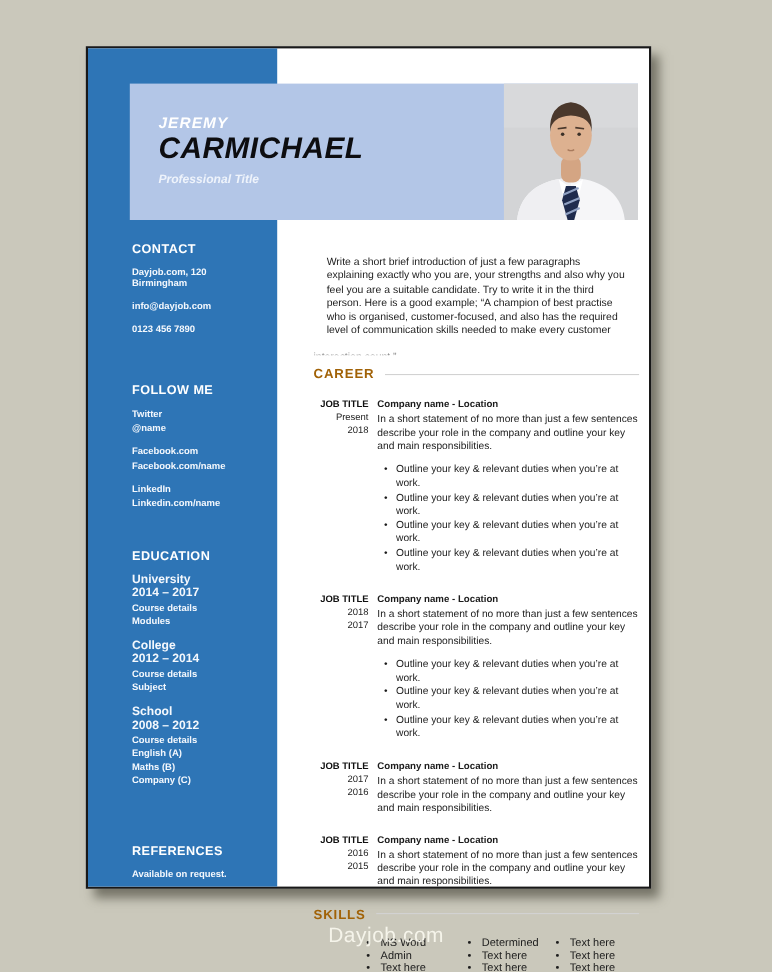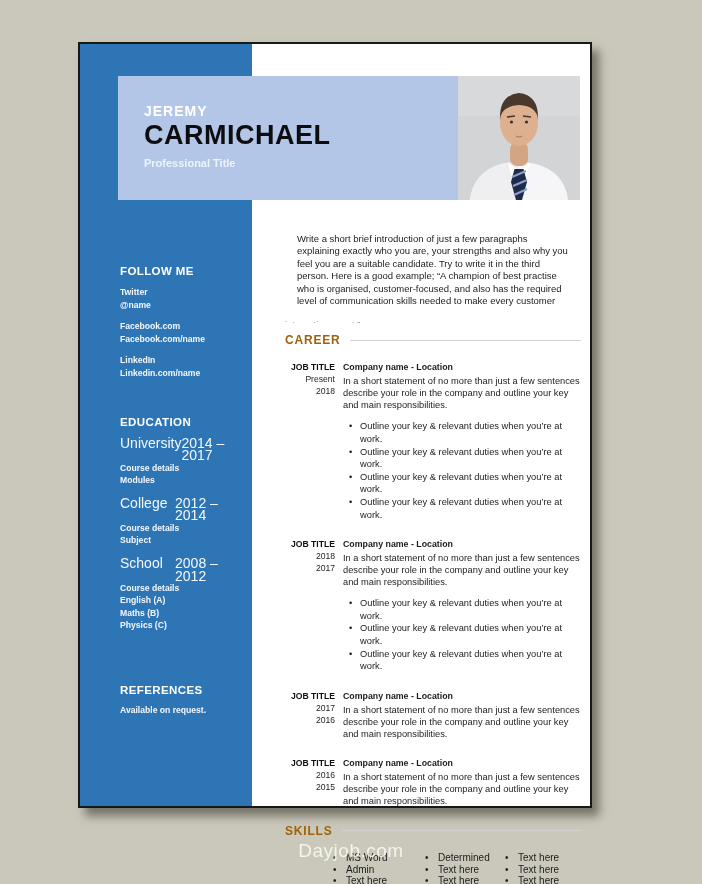--- a/index.html
+++ b/index.html
@@ -22,29 +22,29 @@
   }
   .s-head{font-size:11.5px;font-weight:bold;letter-spacing:0.4px;line-height:14px;margin:0 0 8px;}
   .s-text{font-size:8.6px;font-weight:bold;line-height:10px;margin:0 0 11px;color:#f4f8fd;}
   .s-section{margin:0;}
   .sec-follow{margin-top:44px;}
   .sec-education{margin-top:36px;}
   .sec-references{margin-top:52px;}
   .follow-group{margin:0 0 9px;}
   .follow-group p{margin:0;font-size:8.6px;font-weight:bold;line-height:12.5px;color:#f4f8fd;}
   .edu-entry{margin:0 0 11px;}
-  .edu-row{display:flex;font-size:14px;font-weight:normal;line-height:12.3px;color:#f4f8fd;}
+  .edu-row{display:flex;font-size:11px;font-weight:bold;line-height:12.3px;color:#f4f8fd;flex-direction:column;}
   .edu-name{width:66px;}
   .edu-line{font-size:8.6px;font-weight:bold;line-height:12.3px;color:#f4f8fd;margin:0;}
   
   .band{
     position:absolute;left:38px;top:32px;width:462px;height:124px;
     background:#b3c6e7;display:flex;z-index:3;
   }
-  .name-block{flex:1;padding:27px 0 0 26px;}
+  .name-block{flex:1;padding:27px 0 0 26px;font-style:italic;}
   .first-name{font-size:14px;font-weight:bold;letter-spacing:1px;color:#ffffff;margin:0 0 2px;}
   .last-name{font-size:27px;font-weight:bold;letter-spacing:0.5px;color:#0d0d10;line-height:1.05;margin:0;}
   .prof-title{font-size:11px;font-weight:bold;color:#eef3fb;margin:8px 0 0;}
   .photo{width:122px;height:124px;flex:none;}
   .photo svg{display:block;}
   
   .main{position:absolute;left:205px;top:177px;width:296px;color:#1c1c1c;}
   .intro{font-size:9.5px;line-height:12.4px;margin:12px;}
   .intro-clip{height:4px;overflow:hidden;font-size:9.5px;line-height:12px;color:#8a8a8a;margin:1px 0 0;}
   .sec-head{display:flex;align-items:center;gap:10px;margin:10px 0 14px;}
@@ -69,20 +69,26 @@
     font-size:19px;letter-spacing:0.5px;color:rgba(253,251,242,0.85);
   }
 </style>
 </head>
 <body>
 
 <div class="page">
 
   <div class="sidebar">
 
+    <div class="s-section">
+      <h3 class="s-head">CONTACT</h3>
+      <p class="s-text">Dayjob.com, 120 Birmingham</p>
+      <p class="s-text">info@dayjob.com</p>
+      <p class="s-text">0123 456 7890</p>
+    </div>
 
     <div class="s-section sec-follow">
       <h3 class="s-head">FOLLOW ME</h3>
       <div class="follow-group">
         <p>Twitter</p>
         <p>@name</p>
       </div>
       <div class="follow-group">
         <p>Facebook.com</p>
         <p>Facebook.com/name</p>
@@ -112,21 +118,21 @@
         <p class="edu-line">Subject</p>
       </div>
       <div class="edu-entry">
         <div class="edu-row">
           <span class="edu-name">School</span>
           <span class="edu-dates">2008 – 2012</span>
         </div>
         <p class="edu-line">Course details</p>
         <p class="edu-line">English (A)</p>
         <p class="edu-line">Maths (B)</p>
-        <p class="edu-line">Physics (C)</p>
+        <p class="edu-line">Company (C)</p>
       </div>
     </div>
 
     <div class="s-section sec-references">
       <h3 class="s-head">REFERENCES</h3>
       <p class="s-text">Available on request.</p>
     </div>
   </div>
 
   <div class="band">

